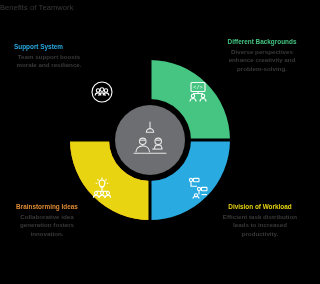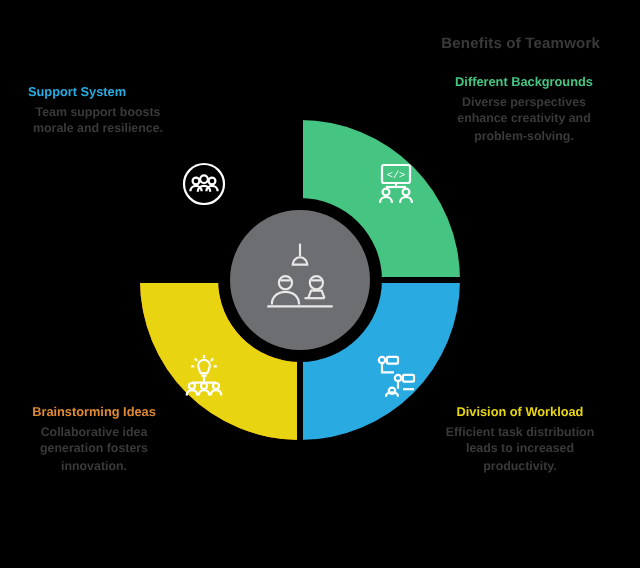--- a/index.html
+++ b/index.html
@@ -11,26 +11,26 @@
     width: 300px;
     height: 284px;
     position: relative;
     overflow: hidden;
     font-family: "Liberation Sans", sans-serif;
     color: #ffffff;
   }
 
   #chart-title {
     position: absolute;
-    top: 17px;
+    top: 3px;
     left: 0;
     width: 300px;
-    text-align: right;
+    text-align: left;
     font-size: 7.5px;
-    font-weight: bold;
+    font-weight: normal;
     color: #3a3a3a;
     letter-spacing: 0.1px;
   }
 
   
   #donut-wrap {
     position: absolute;
     left: 68px;
     top: 58px;
     width: 164px;

